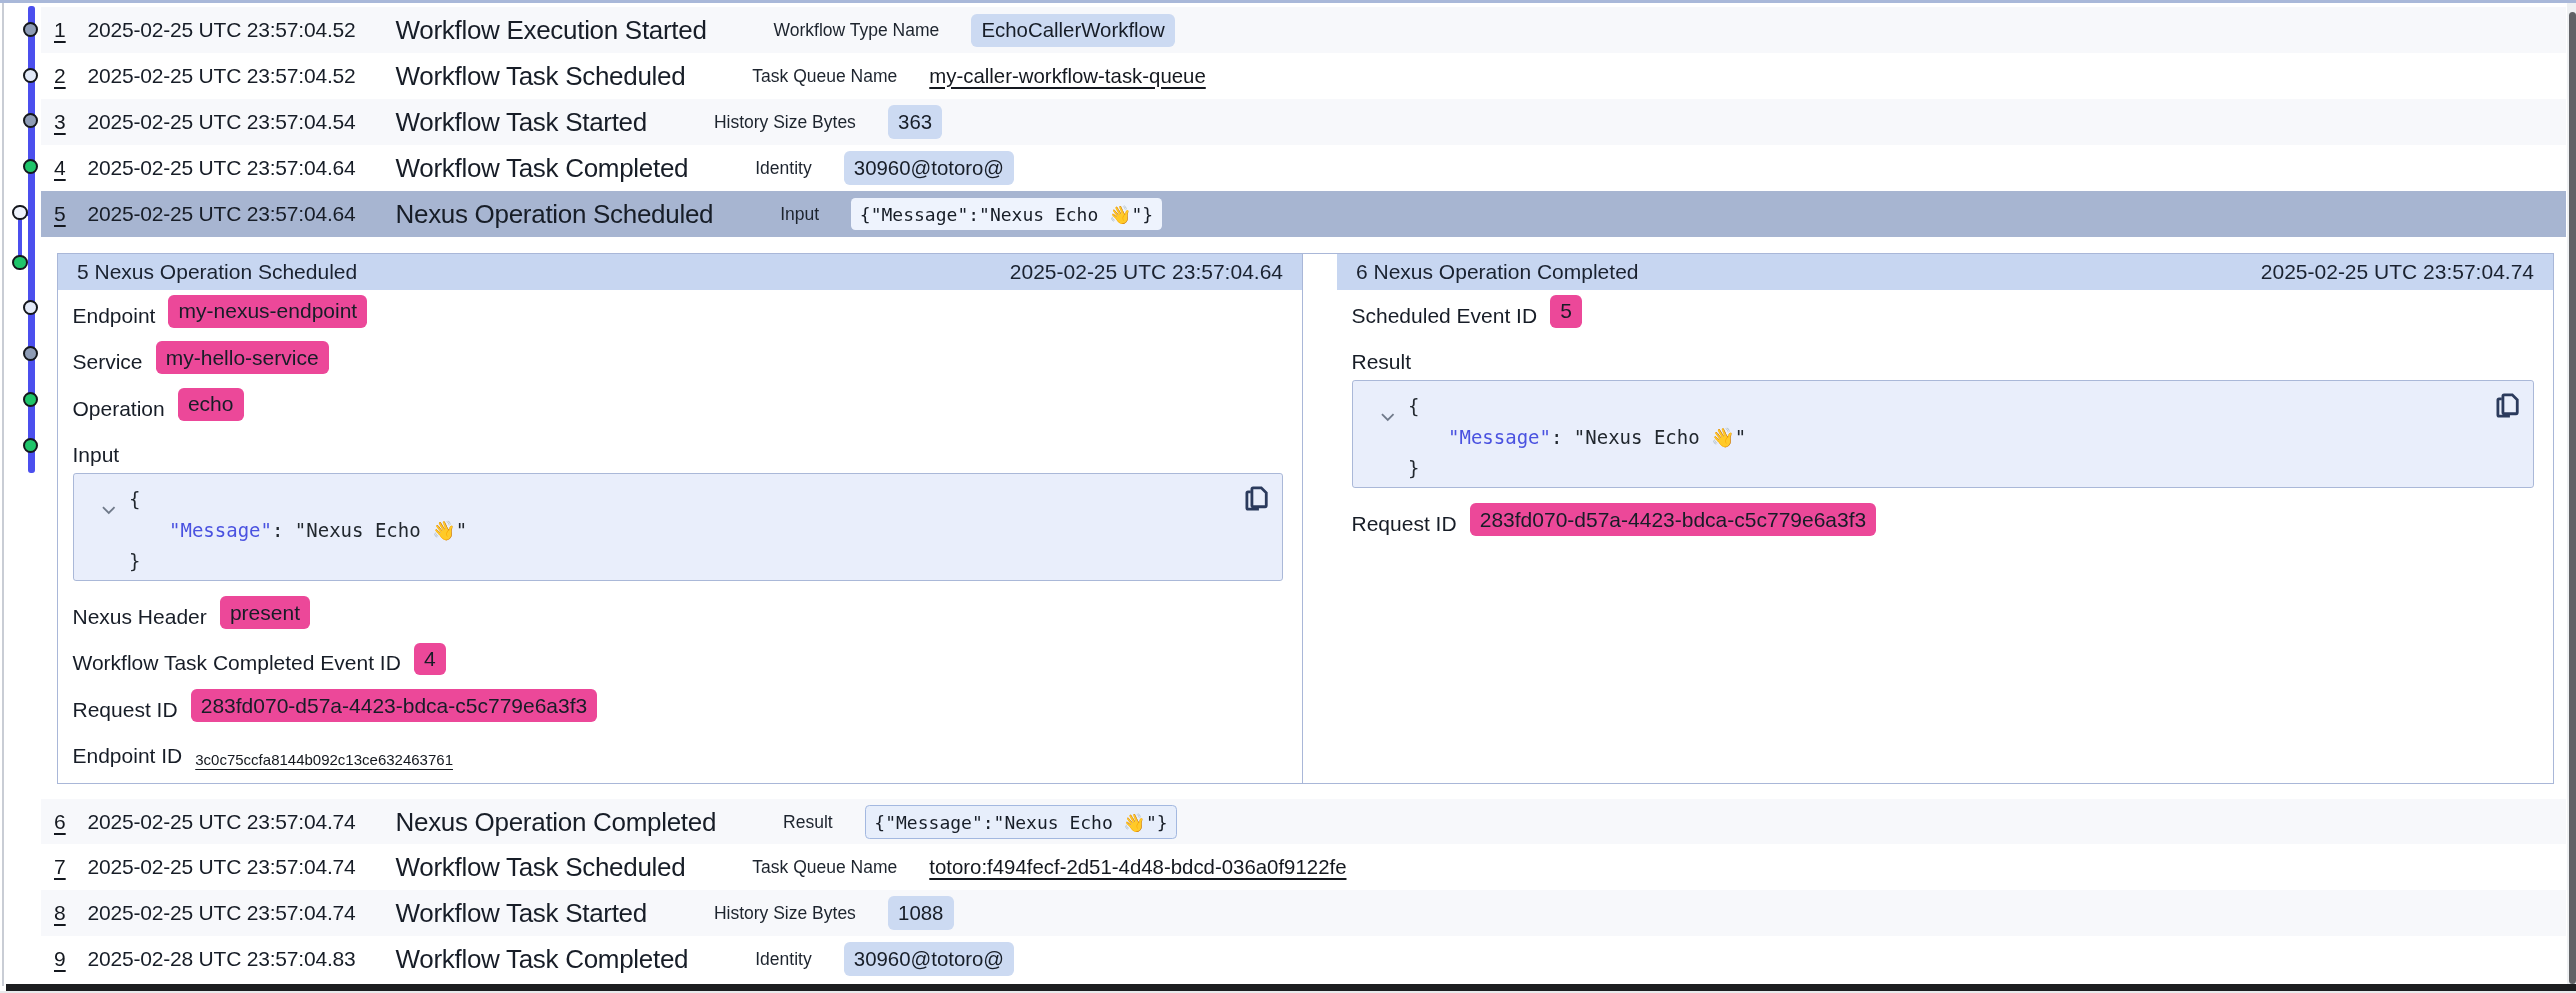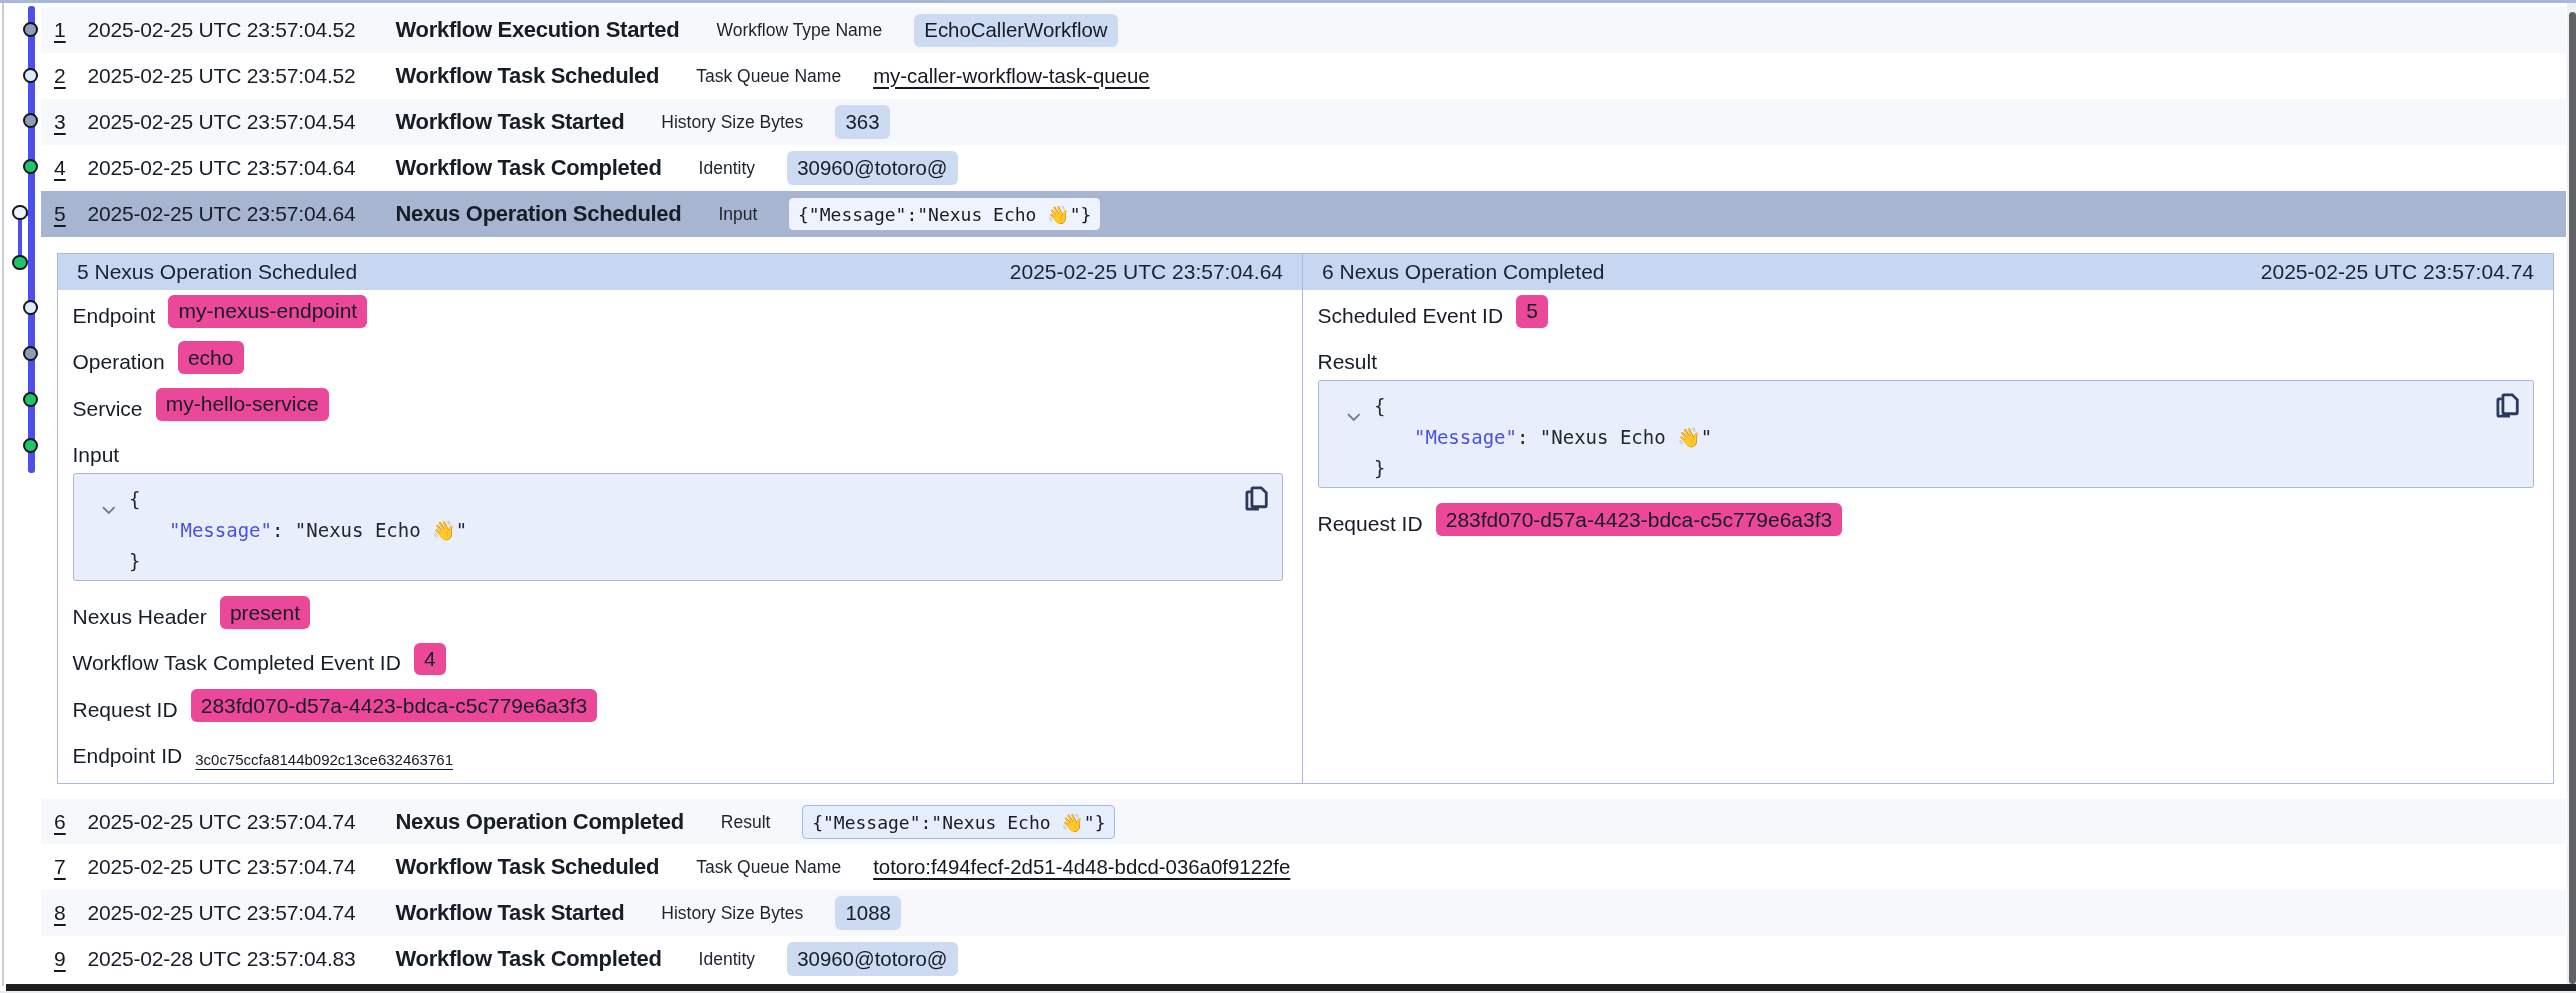--- a/index.html
+++ b/index.html
@@ -35,32 +35,32 @@
   .row {
     position:absolute; left:41px; width:2525px; height:46px;
     display:flex; align-items:center; padding-left:13px;
   }
   .shade-gray     { background:#f7f8fb; }
   .shade-white    { background:#ffffff; }
   .shade-selected { background:#a7b5d1; }
   .num   { font-size:21px; color:#14181f; text-decoration:underline; text-underline-offset:4.4px;
            width:16px; margin-right:17.5px; flex:none; cursor:pointer; }
   .ts    { font-size:21px; width:308px; flex:none; letter-spacing:-0.2px; }
-  .ename { font-size:22px; font-weight:700; margin-right:37px; letter-spacing:-0.3px; white-space:nowrap; }
+  .ename { font-size:26px; font-weight:400; margin-right:67px; letter-spacing:-0.3px; white-space:nowrap; }
   .dlabel{ font-size:17.5px; margin-right:32px; color:#1d242e; white-space:nowrap; }
   .badge { background:#ccdaf2; border-radius:5.8px; padding:5.1px 10.2px; font-size:20.4px; white-space:nowrap; }
   .rlink { font-size:20.4px; text-decoration:underline; text-underline-offset:4.4px; color:#14181f; white-space:nowrap; cursor:pointer; }
   .monobadge { font-family:"DejaVu Sans Mono", monospace; font-size:18px; padding:5.8px 8.7px;
                border-radius:4.4px; white-space:nowrap; }
   .mb-selected { background:#eef3fd; }
   .mb-bordered { background:#e7eefb; border:1.5px solid #a3b8e0; }
 
   
   .panel { position:absolute; left:57px; top:253px; width:2497px; height:531px;
-           border:1.5px solid #a9b7d8; display:flex; background:#ffffff; }
+           border:1.5px solid #a9b7d8; display:flex; background:#ffffff;gap:34px; }
   .pcol-left  { width:1245px; flex:none; border-right:1.5px solid #a9b7d8; }
   .pcol-right { flex:1; }
   .phead { height:36px; background:#c7d6f1; display:flex; align-items:center;
            justify-content:space-between; padding:0 19px; font-size:21px; color:#1a2230; cursor:pointer; }
   .pbody { padding:8.7px 19px 0 14.5px; }
   .pd { display:flex; align-items:flex-end; height:29px; margin-bottom:17.5px; }
   .pd.label-only { margin-bottom:5.8px; }
   .pd.last { margin-top:10px; }
   .pd-label { font-size:21px; margin-right:13px; white-space:nowrap; }
   .pbadge { background:#ec4899; border-radius:5.8px; padding:4.4px 10.2px; font-size:21px; white-space:nowrap; }
@@ -142,26 +142,26 @@
     <div class="phead">
       <span>5 Nexus Operation Scheduled</span>
       <span>2025-02-25 UTC 23:57:04.64</span>
     </div>
     <div class="pbody">
       <div class="pd">
         <span class="pd-label">Endpoint</span>
         <span class="pbadge">my-nexus-endpoint</span>
       </div>
       <div class="pd">
+        <span class="pd-label">Service</span>
+        <span class="pbadge">my-hello-service</span>
+      </div>
+      <div class="pd">
         <span class="pd-label">Operation</span>
         <span class="pbadge">echo</span>
-      </div>
-      <div class="pd">
-        <span class="pd-label">Service</span>
-        <span class="pbadge">my-hello-service</span>
       </div>
       <div class="pd label-only">
         <span class="pd-label">Input</span>
       </div>
       <div class="codeblock">
         <div class="codeline"><span class="chev"><svg width="17.5" height="11.6" viewBox="0 0 24 16">
                 <polyline points="4,3 12,11 20,3" fill="none" stroke="#707a8a" stroke-width="2.5"></polyline>
               </svg></span><span>{</span></div>
         <div class="codeline l2"><span class="jkey">"Message"</span><span>: </span><span>"Nexus Echo 👋"</span></div>
         <div class="codeline"><span>}</span></div>

